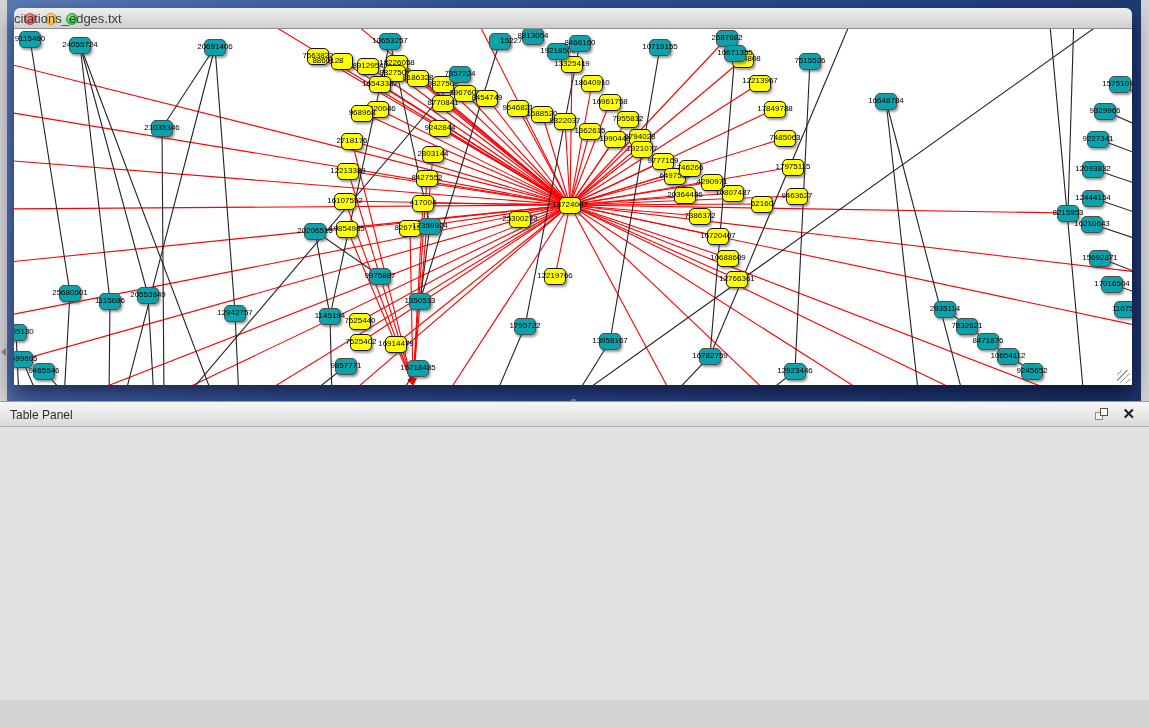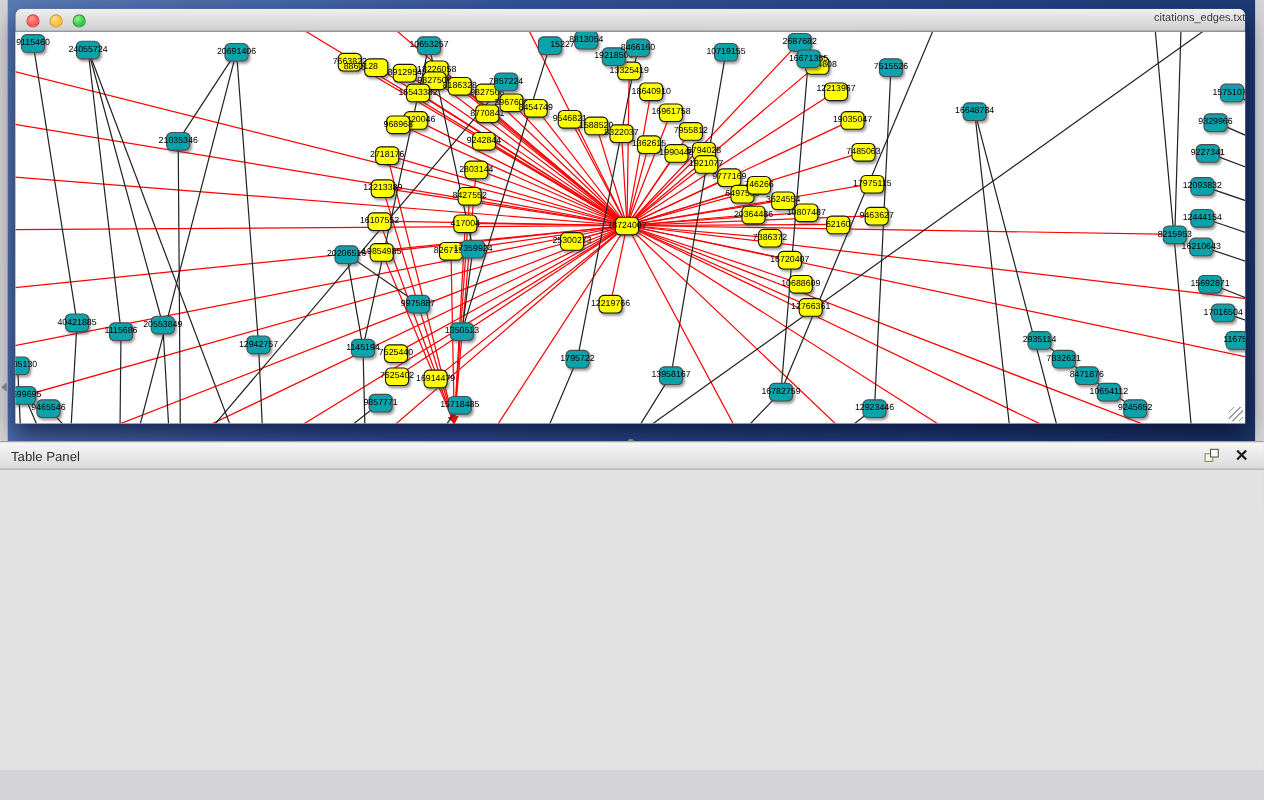--- a/index.html
+++ b/index.html
@@ -10,22 +10,22 @@
   #net-desktop { position:absolute; left:7px; top:0; width:1134px; height:401px;
     background:linear-gradient(115deg,#5a7cb6 0%, #33549a 35%, #22407e 75%, #1b3468 100%); }
   #left-strip-arrow { position:absolute; left:1px; top:348px; width:0; height:0;
     border-top:4px solid transparent; border-bottom:4px solid transparent; border-right:5px solid #8a8a8a; }
 
   
   #net-window { position:absolute; left:14px; top:8px; width:1118px; height:377px;
     border-radius:6px 6px 0 0; box-shadow:0 10px 22px rgba(0,0,25,.6); }
   #titlebar { position:relative; height:21px; border-radius:6px 6px 0 0;
     background:linear-gradient(#efefef,#cfcfcf); border-bottom:1px solid #8f8f8f; }
-  #title-text { position:absolute; left:0; right:0; top:3px; text-align:right;
-    font-size:10px; color:#3a3a3a; }
+  #title-text { position:absolute; left:0; right:0; top:3px; text-align:left;
+    font-size:13px; color:#3a3a3a; }
   .tl { position:absolute; top:4.5px; width:12px; height:12px; border-radius:50%; }
   #tl-close { left:10px;  background:radial-gradient(circle at 35% 30%, #ff9a92, #fc5b57 60%); border:1px solid #d3463f; }
   #tl-min   { left:31px;  background:radial-gradient(circle at 35% 30%, #ffe18a, #fdbe41 60%); border:1px solid #d99e23; }
   #tl-zoom  { left:52px;  background:radial-gradient(circle at 35% 30%, #9ef08f, #34c84a 60%); border:1px solid #29a334; }
 
   #canvas { position:relative; width:1118px; height:356px; background:#fff; overflow:hidden; }
   #edges { position:absolute; left:0; top:0; }
   .node { position:absolute; width:22px; height:17px; border-radius:5px;
     box-shadow:1.5px 2px 2.5px rgba(70,70,70,.55); }
   .node.y { background:#ffff00; border:1.4px solid #151515; }
@@ -289,35 +289,35 @@
         <span class="nlabel" style="left: 601px; top: 110px;">1990448</span>
         <div class="node y" style="left: 615px; top: 99.5px;"></div>
         <span class="nlabel" style="left: 626px; top: 108px;">6794028</span>
         <div class="node y" style="left: 617px; top: 111.5px;"></div>
         <span class="nlabel" style="left: 628px; top: 120px;">1921077</span>
         <div class="node y" style="left: 718px; top: 21.5px;"></div>
         <span class="nlabel" style="left: 729px; top: 30px;">16154808</span>
         <div class="node y" style="left: 735px; top: 45.5px;"></div>
         <span class="nlabel" style="left: 746px; top: 52px;">12213967</span>
         <div class="node y" style="left: 750px; top: 71.5px;"></div>
-        <span class="nlabel" style="left: 761px; top: 80px;">19035047</span>
+        <span class="nlabel" style="left: 761px; top: 80px;">17849788</span>
         <div class="node y" style="left: 760px; top: 100.5px;"></div>
         <span class="nlabel" style="left: 771px; top: 109px;">7485063</span>
         <div class="node y" style="left: 768px; top: 129.5px;"></div>
         <span class="nlabel" style="left: 779px; top: 138px;">17975115</span>
         <div class="node y" style="left: 772px; top: 158.5px;"></div>
         <span class="nlabel" style="left: 783px; top: 167px;">9463627</span>
         <div class="node y" style="left: 638px; top: 123.5px;"></div>
         <span class="nlabel" style="left: 649px; top: 132px;">9777169</span>
         <div class="node y" style="left: 650px; top: 138.5px;"></div>
         <span class="nlabel" style="left: 661px; top: 147px;">6497568</span>
         <div class="node y" style="left: 665px; top: 130.5px;"></div>
         <span class="nlabel" style="left: 676px; top: 139px;">746266</span>
         <div class="node y" style="left: 687px; top: 144.5px;"></div>
-        <span class="nlabel" style="left: 698px; top: 153px;">3624554</span>
+        <span class="nlabel" style="left: 698px; top: 153px;">4290971</span>
         <div class="node y" style="left: 660px; top: 157.5px;"></div>
         <span class="nlabel" style="left: 671px; top: 166px;">20364486</span>
         <div class="node y" style="left: 708px; top: 155.5px;"></div>
         <span class="nlabel" style="left: 719px; top: 164px;">10807487</span>
         <div class="node y" style="left: 737px; top: 166.5px;"></div>
         <span class="nlabel" style="left: 748px; top: 175px;">62160</span>
         <div class="node y" style="left: 675px; top: 178.5px;"></div>
         <span class="nlabel" style="left: 686px; top: 187px; text-align: center;">7386372</span>
         <div class="node y" style="left: 693px; top: 198.5px;"></div>
         <span class="nlabel" style="left: 704px; top: 207px;">16720407</span>
@@ -353,21 +353,21 @@
         <span class="nlabel" style="left: 721px; top: 24px;">16671355</span>
         <div class="node t" style="left: 785px; top: 23.5px;"></div>
         <span class="nlabel" style="left: 796px; top: 32px;">7515526</span>
         <div class="node t" style="left: -9px; top: 294.5px;"></div>
         <span class="nlabel" style="left: 2px; top: 303px;">25805130</span>
         <div class="node t" style="left: -3px; top: 321.5px;"></div>
         <span class="nlabel" style="left: 8px; top: 330px;">9699695</span>
         <div class="node t" style="left: 19px; top: 333.5px;"></div>
         <span class="nlabel" style="left: 30px; top: 342px;">9465546</span>
         <div class="node t" style="left: 45px; top: 255.5px;"></div>
-        <span class="nlabel" style="left: 56px; top: 264px;">40421885</span>
+        <span class="nlabel" style="left: 56px; top: 264px;">25680501</span>
         <div class="node t" style="left: 85px; top: 263.5px;"></div>
         <span class="nlabel" style="left: 96px; top: 272px;">1115686</span>
         <div class="node t" style="left: 123px; top: 257.5px;"></div>
         <span class="nlabel" style="left: 134px; top: 266px;">20553849</span>
         <div class="node t" style="left: 210px; top: 275.5px;"></div>
         <span class="nlabel" style="left: 221px; top: 284px;">12942757</span>
         <div class="node t" style="left: 305px; top: 278.5px;"></div>
         <span class="nlabel" style="left: 316px; top: 287px;">1145194</span>
         <div class="node t" style="left: 290px; top: 193.5px;"></div>
         <span class="nlabel" style="left: 301px; top: 202px;">20206516</span>

